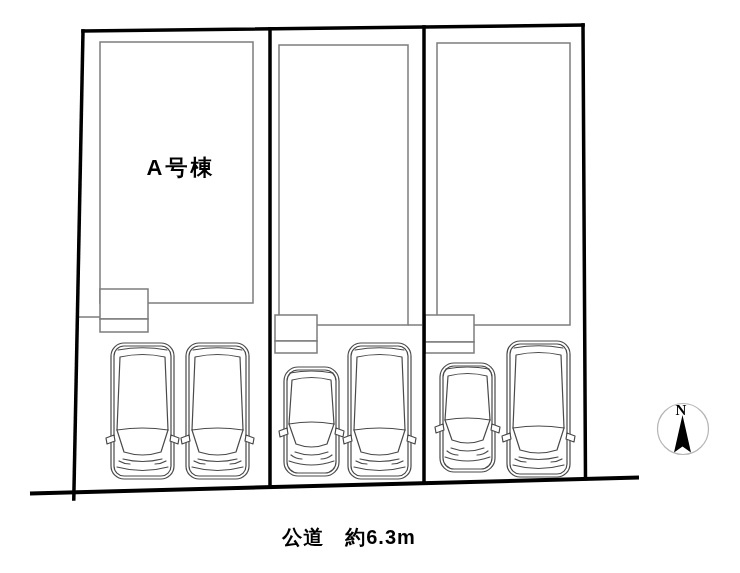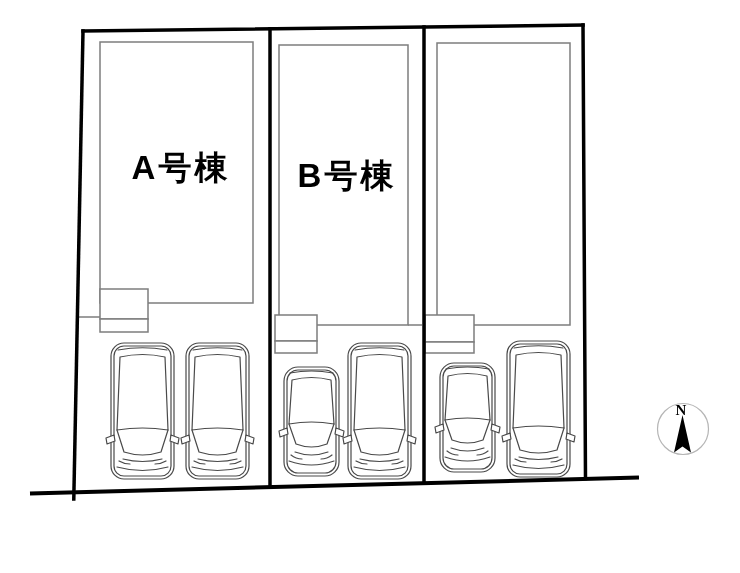--- a/index.html
+++ b/index.html
@@ -3,21 +3,21 @@
 <meta charset="utf-8">
 <style>
   html,body{margin:0;padding:0;background:#ffffff;}
   #stage{
     position:relative;width:740px;height:573px;background:#ffffff;overflow:hidden;
     font-family:"Liberation Sans",sans-serif;
   }
   #plan-svg{position:absolute;left:0;top:0;}
   .bldg-label{
     position:absolute;transform:translate(-50%,-50%);
-    font-weight:bold;font-size:33px;letter-spacing:3px;color:#000;
+    font-weight:bold;font-size:22px;letter-spacing:3px;color:#000;
     white-space:nowrap;user-select:none;
   }
   .road-label{
     position:absolute;transform:translate(-50%,-50%);
     font-weight:bold;font-size:20px;letter-spacing:1px;color:#000;
     white-space:nowrap;user-select:none;
   }
   .north-label{
     position:absolute;transform:translate(-50%,-50%);
     font-family:"Liberation Serif",serif;font-weight:bold;font-size:15px;color:#000;
@@ -100,19 +100,19 @@
     <line x1="30" y1="493.5" x2="639" y2="477.5" stroke="#000000" stroke-width="4"></line>
 
     <g>
       <circle cx="683" cy="429" r="25.5" fill="none" stroke="#b5b5b5" stroke-width="1.2"></circle>
       <polygon points="682.5,415 674,452.5 682.5,446.5 691,452.5" fill="#000000"></polygon>
     </g>
   </svg>
 
   <div class="bldg-label" style="left:181px;top:168px;">A号棟</div>
 
-  <div class="bldg-label" style="left:347px;top:176px;">B号棟</div>
 
 
+  <div class="road-label" style="left:349px;top:537px;">公道　約6.3m</div>
 
   <div class="north-label" style="left:681px;top:410px;">N</div>
 
 </div>
 
 </body></html>

